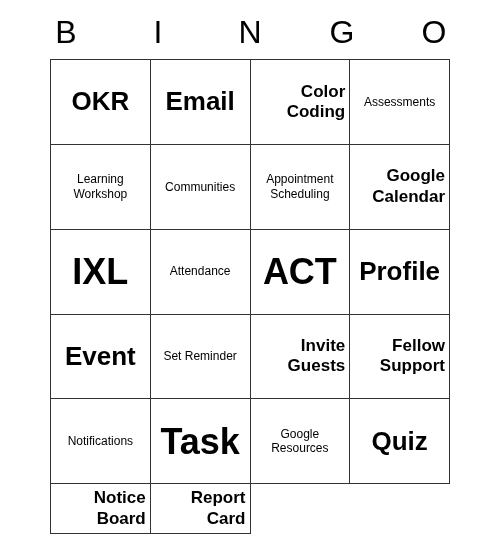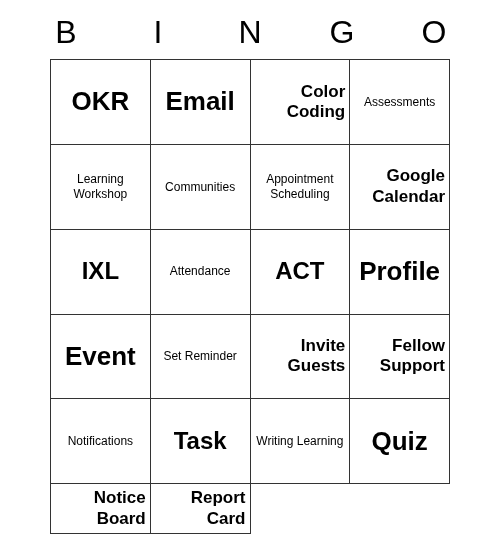--- a/index.html
+++ b/index.html
@@ -64,21 +64,21 @@
       font-size: 17px;
       font-weight: bold;
       text-align: right;
     }
 
     .bingo-cell.small-text {
       font-size: 12px;
     }
 
     .bingo-cell.xlarge-text {
-      font-size: 24px;
+      font-size: 36px;
       font-weight: bold;
     }
   </style>
 </head>
 <body>
 
 <div class="bingo-header">
 <div class="bingo-header-cell">B</div>
     <div class="bingo-header-cell">I</div>
     <div class="bingo-header-cell">N</div>
@@ -97,17 +97,17 @@
     <div class="bingo-cell xlarge-text">IXL</div>
     <div class="bingo-cell small-text">Attendance</div>
     <div class="bingo-cell xlarge-text">ACT</div>
     <div class="bingo-cell large-text">Profile</div>
     <div class="bingo-cell large-text">Event</div>
     <div class="bingo-cell small-text">Set Reminder</div>
     <div class="bingo-cell medium-text">Invite Guests</div>
     <div class="bingo-cell medium-text">Fellow Support</div>
     <div class="bingo-cell small-text">Notifications</div>
     <div class="bingo-cell xlarge-text">Task</div>
-    <div class="bingo-cell small-text">Writing Learning</div>
+    <div class="bingo-cell small-text">Google Resources</div>
     <div class="bingo-cell large-text">Quiz</div>
     <div class="bingo-cell medium-text">Notice Board</div>
     <div class="bingo-cell medium-text">Report Card</div>
   </div>
 
 </body></html>

